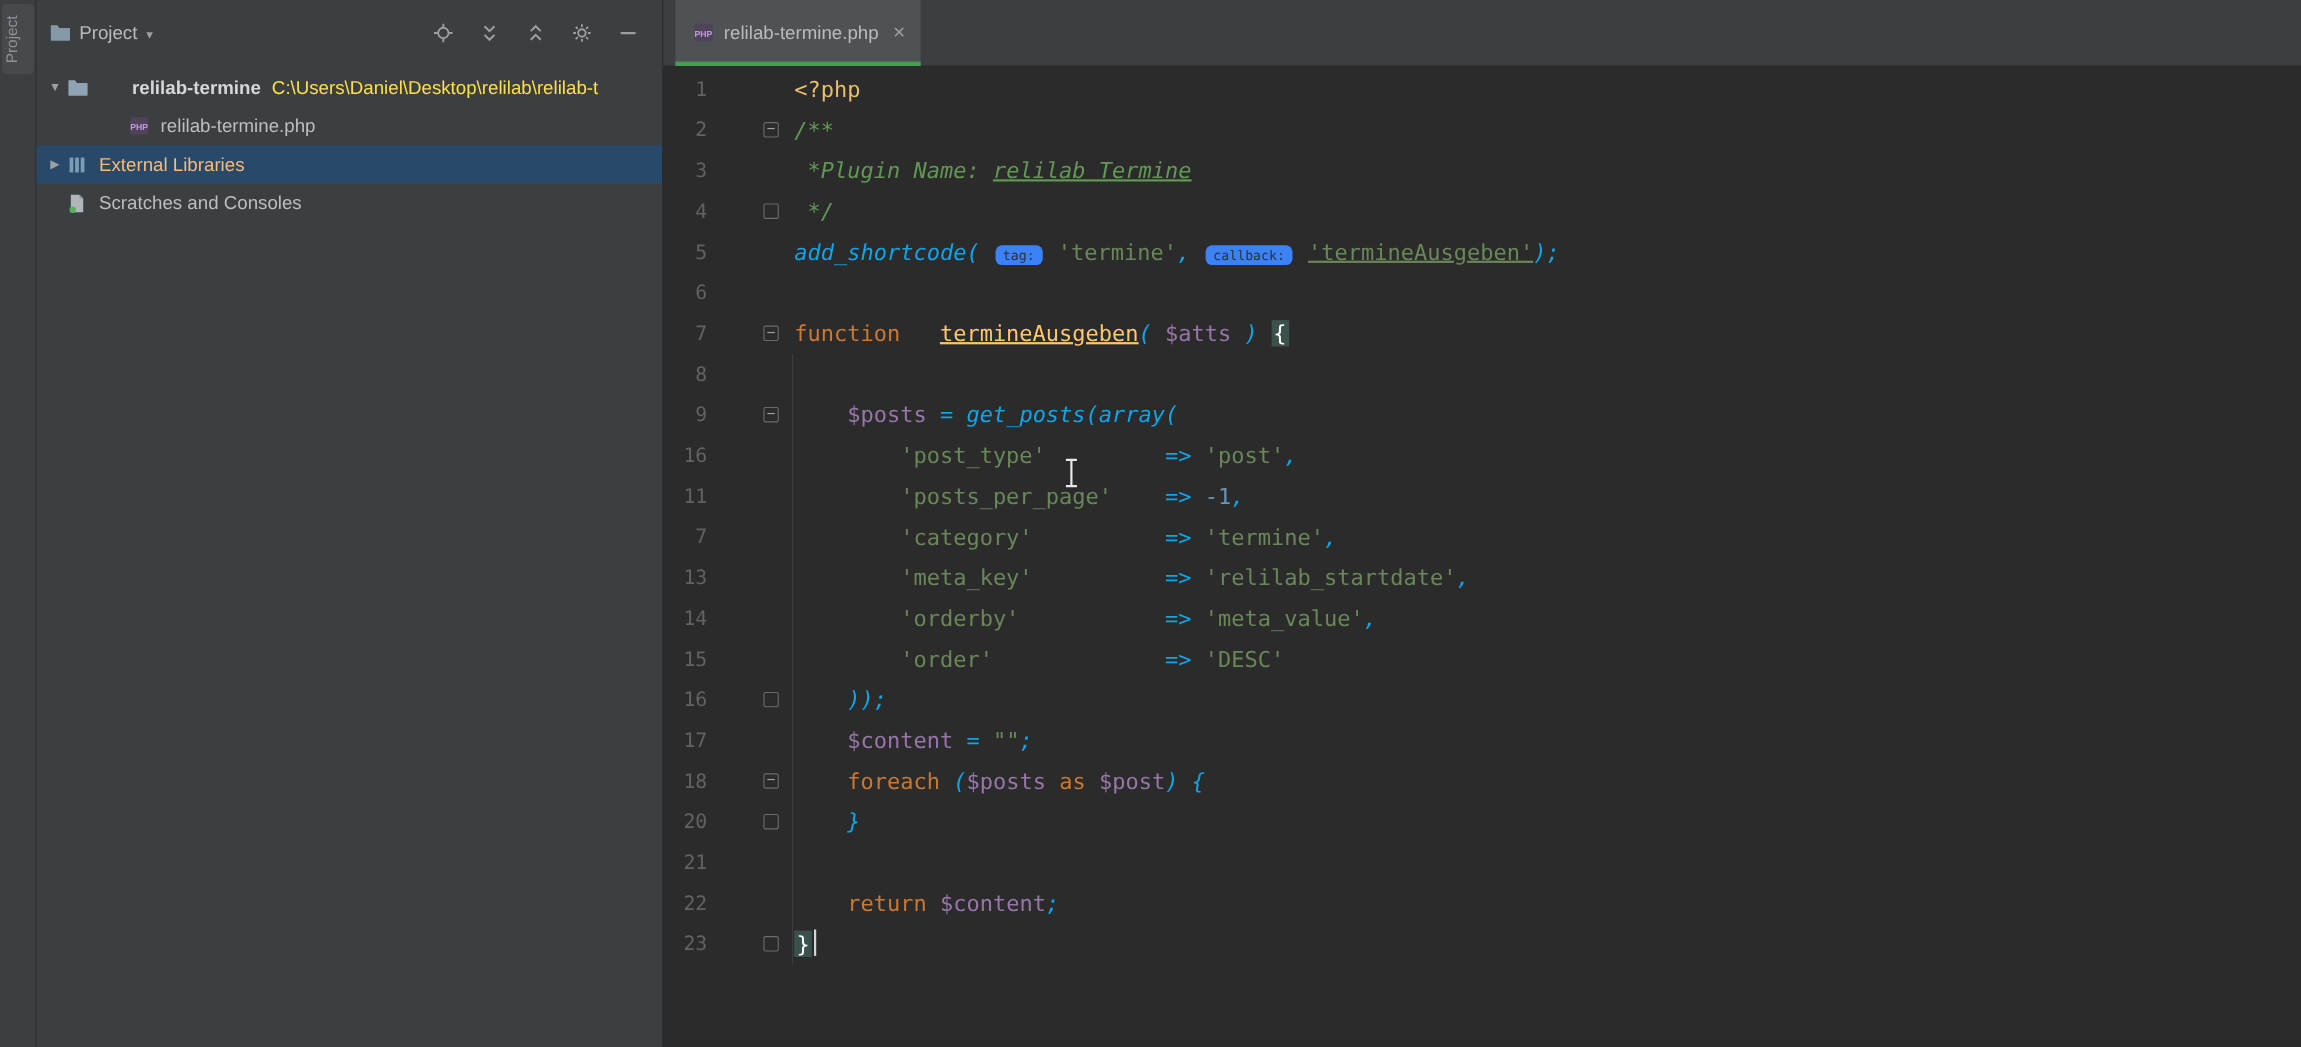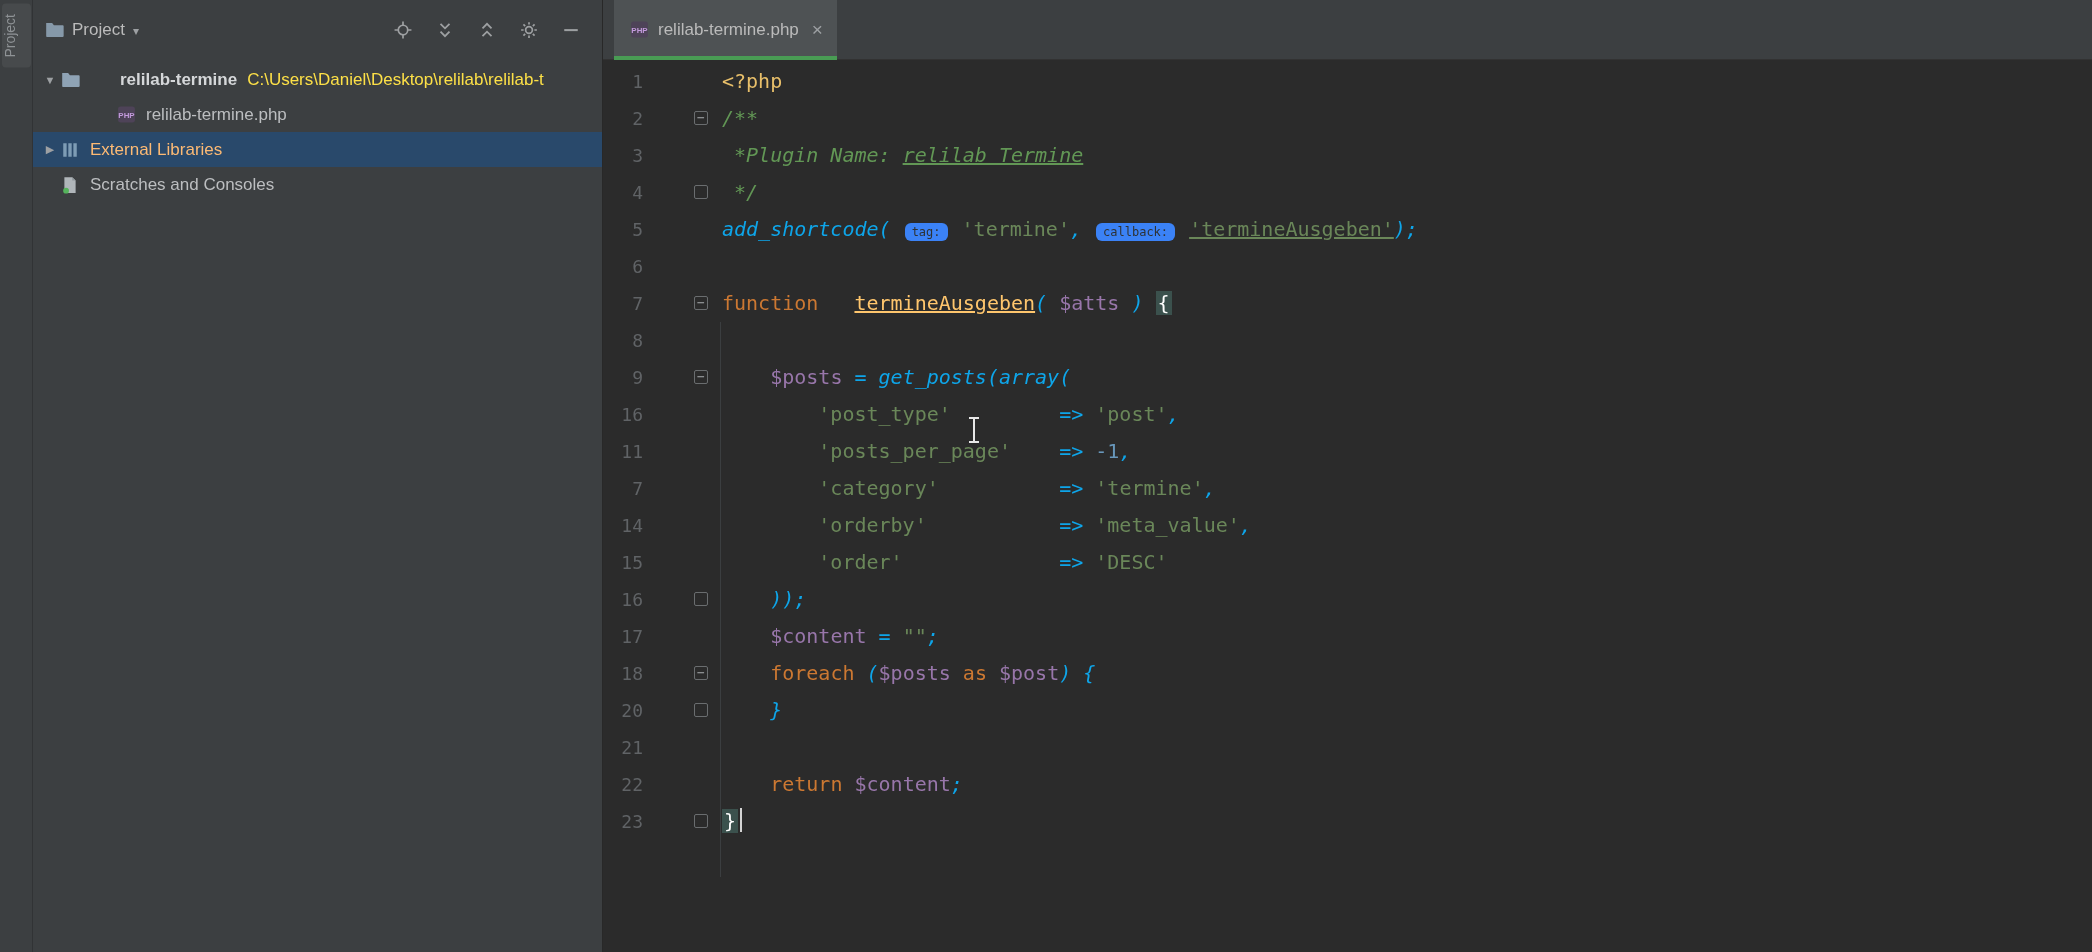--- a/index.html
+++ b/index.html
@@ -183,20 +183,21 @@
           <div class="eline"><div class="gutter"><span class="lnum">3</span></div><div class="code"><span class="sg com"> *Plugin Name: </span><span class="sg com u">relilab Termine</span></div></div>
           <div class="eline"><div class="gutter"><span class="lnum">4</span><span class="fold end"></span></div><div class="code"><span class="sg com"> */</span></div></div>
           <div class="eline"><div class="gutter"><span class="lnum">5</span></div><div class="code"><span class="sg def">add_shortcode( </span><span class="sg hint">tag:</span><span class="sg def"> </span><span class="sg str">'termine'</span><span class="sg def">, </span><span class="sg hint">callback:</span><span class="sg def"> </span><span class="sg str u">'termineAusgeben'</span><span class="sg def">);</span></div></div>
           <div class="eline"><div class="gutter"><span class="lnum">6</span></div><div class="code"></div></div>
           <div class="eline"><div class="gutter"><span class="lnum">7</span><span class="fold start">−</span></div><div class="code"><span class="sg kw">function</span><span class="sg def">   </span><span class="sg fn u">termineAusgeben</span><span class="sg def">( </span><span class="sg var">$atts</span><span class="sg def"> ) </span><span class="sg match">{</span></div></div>
           <div class="eline"><div class="gutter"><span class="lnum">8</span></div><div class="code"></div></div>
           <div class="eline"><div class="gutter"><span class="lnum">9</span><span class="fold start">−</span></div><div class="code"><span class="sg def">    </span><span class="sg var">$posts</span><span class="sg def"> = get_posts(array(</span></div></div>
           <div class="eline"><div class="gutter"><span class="lnum">16</span></div><div class="code"><span class="sg def">        </span><span class="sg str">'post_type'</span><span class="sg def">         =&gt; </span><span class="sg str">'post'</span><span class="sg def">,</span></div></div>
           <div class="eline"><div class="gutter"><span class="lnum">11</span></div><div class="code"><span class="sg def">        </span><span class="sg str">'posts_per_page'</span><span class="sg def">    =&gt; </span><span class="sg num">-1</span><span class="sg def">,</span></div></div>
           <div class="eline"><div class="gutter"><span class="lnum">7</span></div><div class="code"><span class="sg def">        </span><span class="sg str">'category'</span><span class="sg def">          =&gt; </span><span class="sg str">'termine'</span><span class="sg def">,</span></div></div>
+          <div class="eline"><div class="gutter"><span class="lnum">13</span></div><div class="code"><span class="sg def">        </span><span class="sg str">'meta_key'</span><span class="sg def">          =&gt; </span><span class="sg str">'relilab_startdate'</span><span class="sg def">,</span></div></div>
           <div class="eline"><div class="gutter"><span class="lnum">14</span></div><div class="code"><span class="sg def">        </span><span class="sg str">'orderby'</span><span class="sg def">           =&gt; </span><span class="sg str">'meta_value'</span><span class="sg def">,</span></div></div>
           <div class="eline"><div class="gutter"><span class="lnum">15</span></div><div class="code"><span class="sg def">        </span><span class="sg str">'order'</span><span class="sg def">             =&gt; </span><span class="sg str">'DESC'</span></div></div>
           <div class="eline"><div class="gutter"><span class="lnum">16</span><span class="fold end"></span></div><div class="code"><span class="sg def">    ));</span></div></div>
           <div class="eline"><div class="gutter"><span class="lnum">17</span></div><div class="code"><span class="sg def">    </span><span class="sg var">$content</span><span class="sg def"> = </span><span class="sg str">""</span><span class="sg def">;</span></div></div>
           <div class="eline"><div class="gutter"><span class="lnum">18</span><span class="fold start">−</span></div><div class="code"><span class="sg def">    </span><span class="sg kw">foreach</span><span class="sg def"> (</span><span class="sg var">$posts</span><span class="sg def"> </span><span class="sg kw">as</span><span class="sg def"> </span><span class="sg var">$post</span><span class="sg def">) {</span></div></div>
           <div class="eline"><div class="gutter"><span class="lnum">20</span><span class="fold end"></span></div><div class="code"><span class="sg def">    }</span></div></div>
           <div class="eline"><div class="gutter"><span class="lnum">21</span></div><div class="code"></div></div>
           <div class="eline"><div class="gutter"><span class="lnum">22</span></div><div class="code"><span class="sg def">    </span><span class="sg kw">return</span><span class="sg def"> </span><span class="sg var">$content</span><span class="sg def">;</span></div></div>
           <div class="eline"><div class="gutter"><span class="lnum">23</span><span class="fold end"></span></div><div class="code"><span class="sg match">}</span><span class="caret"></span></div></div>
         </div>

